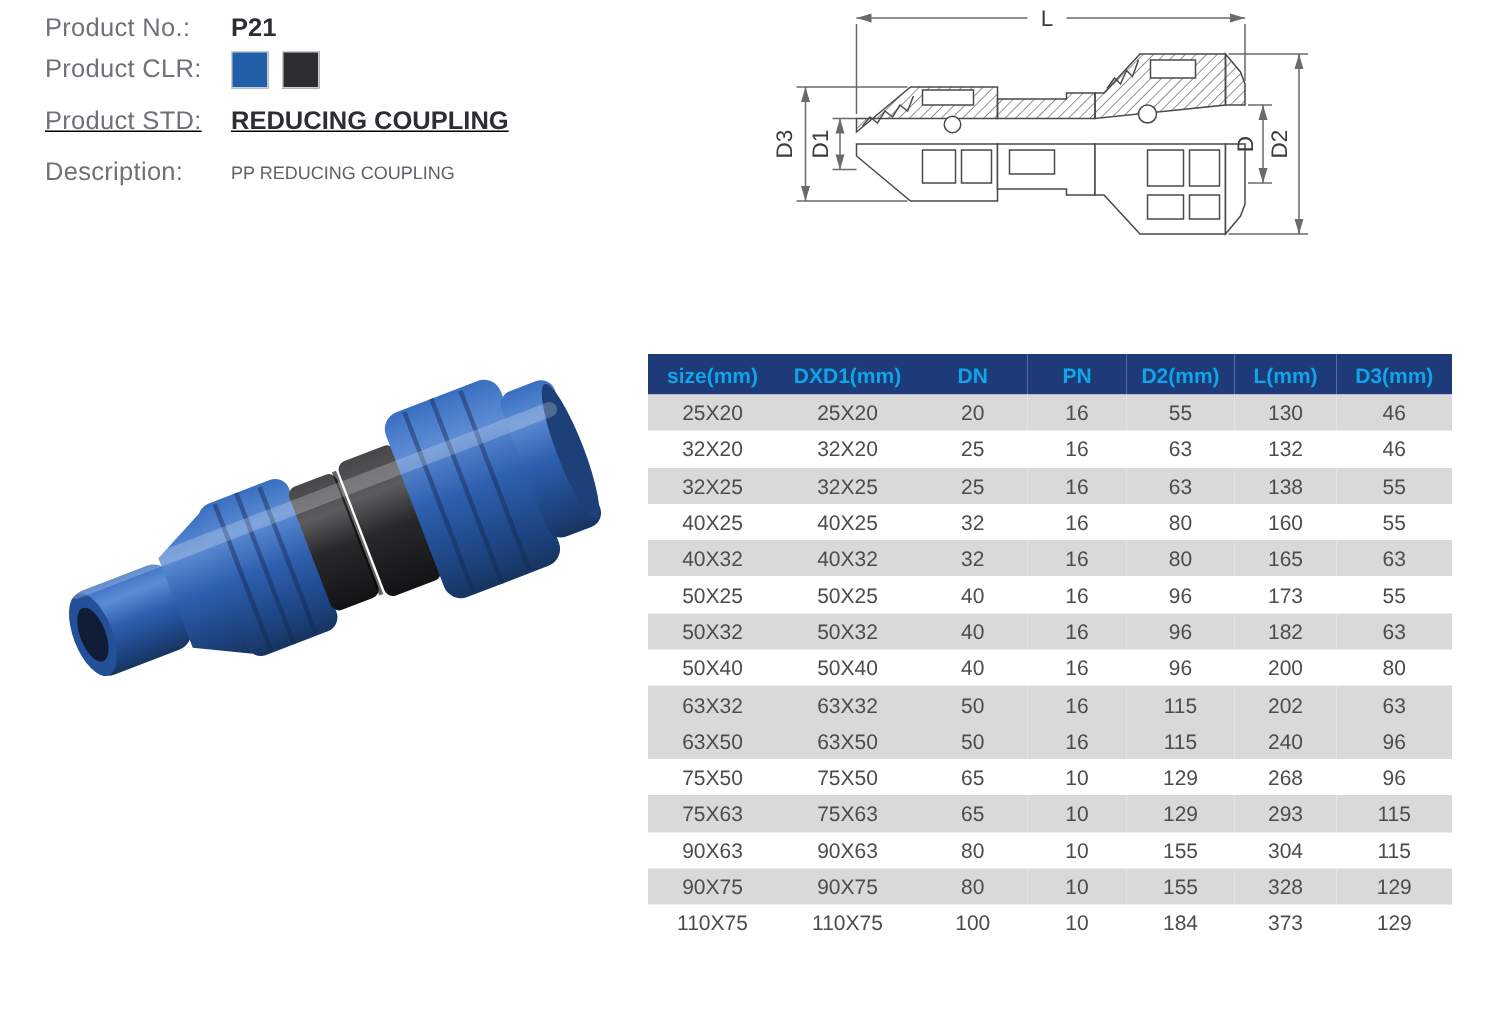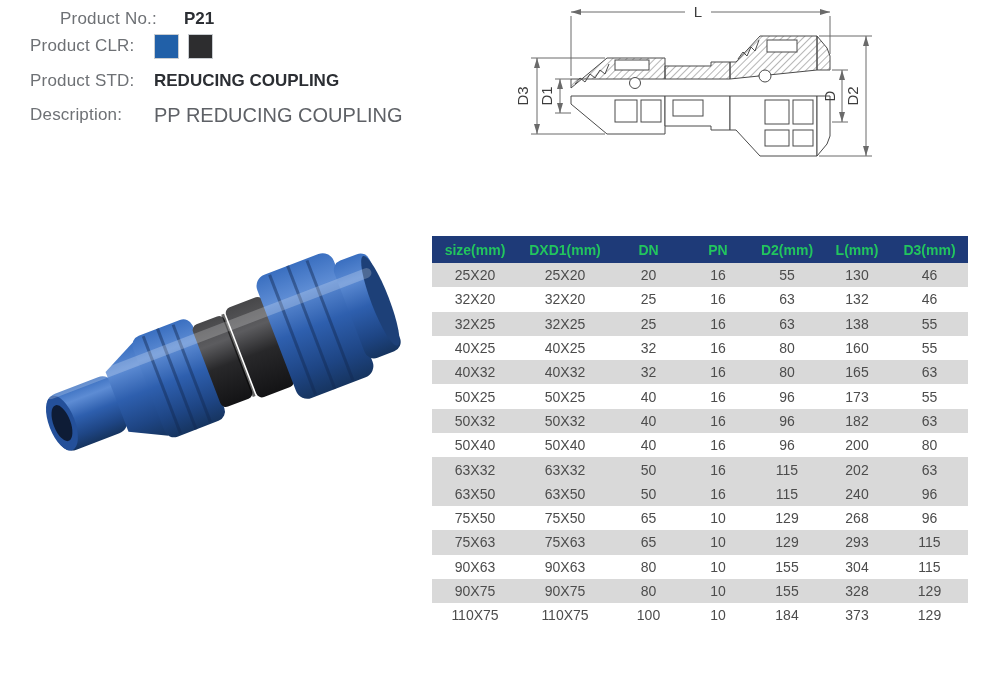--- a/index.html
+++ b/index.html
@@ -2,42 +2,42 @@
 <html style="--header-bg: #1e3a78; --alt-bg: #d9d9d9; --cell-color: #4c4c4c;"><head>
 <meta charset="utf-8">
 <style>
   html,body{margin:0;padding:0;background:#fff;}
   .stage{position:relative;width:1002px;height:690px;background:#ffffff;overflow:hidden;
          font-family:"Liberation Sans",sans-serif;}
 
   
   .info{position:absolute;left:30px;top:7px;width:430px;}
   .info-row{display:flex;align-items:center;height:24px;}
-  .info-row.r1{margin-bottom:2px;margin-left:30px;}
+  .info-row.r1{margin-bottom:2px;}
   .info-row.r2{margin-bottom:10px;height:26px;}
-  .info-row.r3{margin-bottom:10px;}
+  .info-row.r3{margin-bottom:10px;text-decoration:underline;}
   .info-label{width:122px;font-size:17px;color:#6e7175;letter-spacing:.2px;}
   .info-value{margin-left:2px;font-size:17px;}
   .v-strong{font-weight:bold;color:#2b2e33;}
-  .v-desc{color:#5e6166;font-size:20px;}
+  .v-desc{color:#5e6166;font-size:12px;}
   .swatches{display:flex;margin-left:2px;}
   .swatch{width:23px;height:23px;border:1px solid #c9cdd1;margin-right:9px;display:inline-block;}
 
   
   .drawing{position:absolute;left:515px;top:0px;width:370px;height:180px;}
   .drawing svg{display:block;}
   .dim-text{font-size:15px;fill:#3c3c3c;font-family:"Liberation Sans",sans-serif;}
 
   
   .photo{position:absolute;left:20px;top:242px;width:392px;height:244px;}
 
   
   .spec-table{position:absolute;left:432px;top:236px;width:536px;border-collapse:collapse;
               table-layout:fixed;font-size:14px;}
-  .spec-table th{background:var(--header-bg,#1e3a78);color:#22c55e;font-weight:bold;
+  .spec-table th{background:var(--header-bg,#1e3a78);color:#0ea5e9;font-weight:bold;
                  height:27px;text-align:center;padding:0;}
   .spec-table td{color:var(--cell-color,#4c4c4c);text-align:center;padding:0;height:24.3px;}
   .spec-table tr.alt td{background:var(--alt-bg,#d9d9d9);}
   .spec-table th:nth-child(1){width:86px;}
   .spec-table th:nth-child(2){width:94px;}
   .spec-table th:nth-child(3){width:73px;}
   .spec-table th:nth-child(4){width:66px;}
   .spec-table th:nth-child(5){width:72px;}
   .spec-table th:nth-child(6){width:68px;}
   .spec-table th:nth-child(7){width:77px;}

